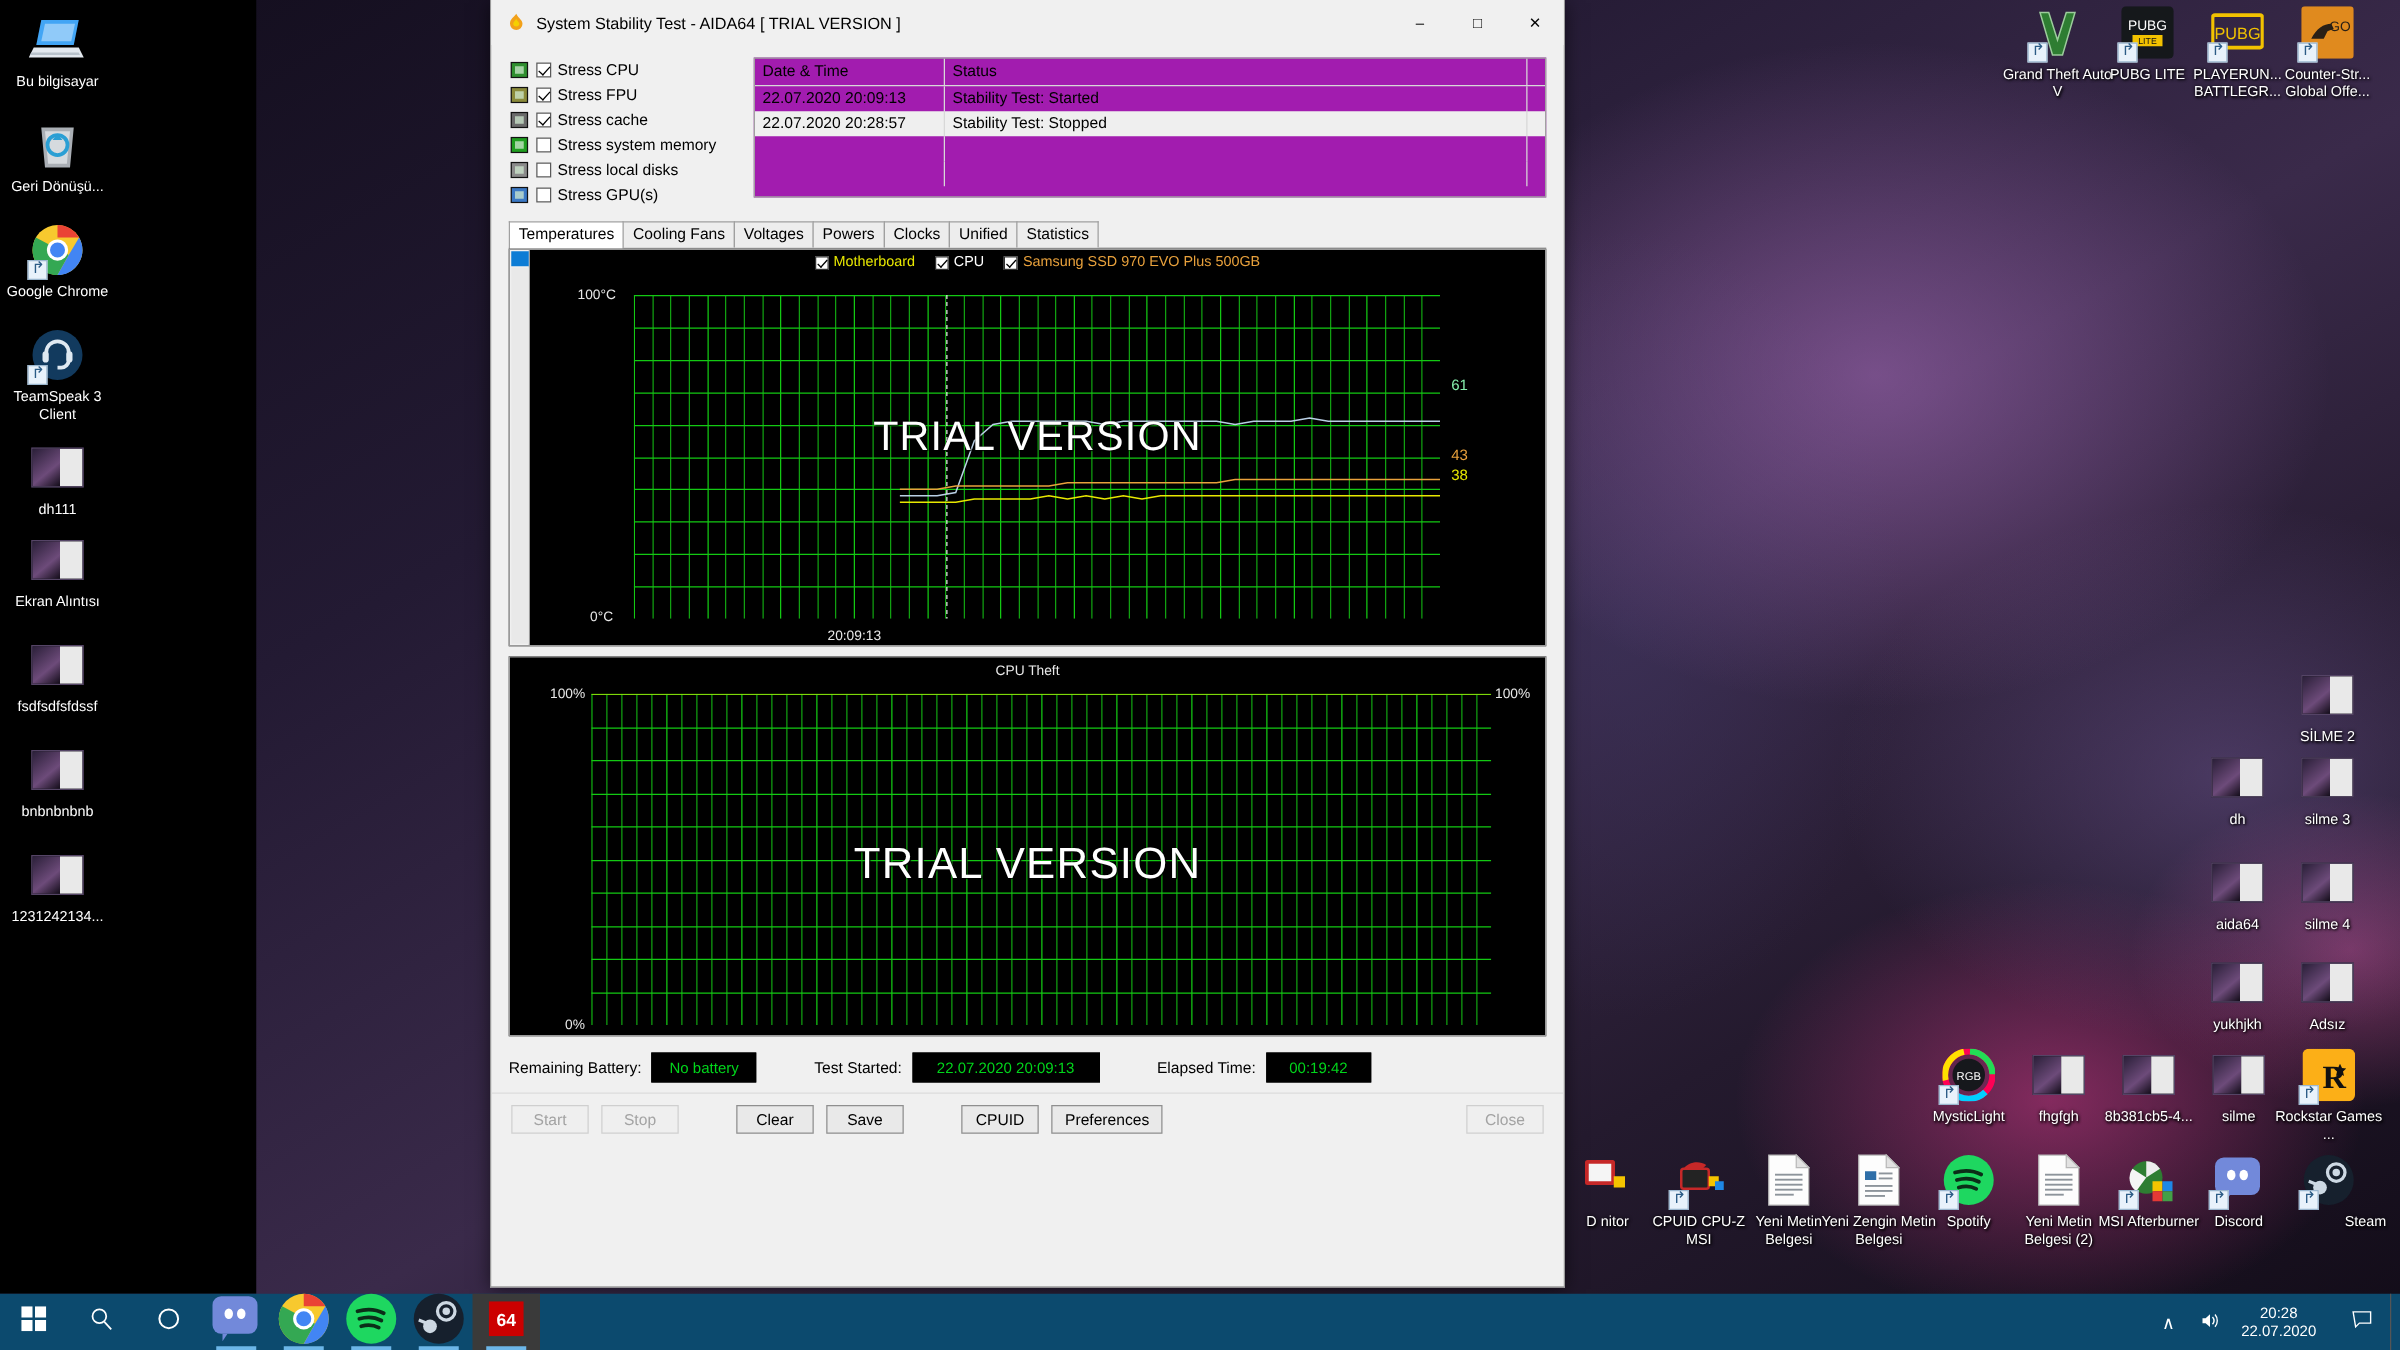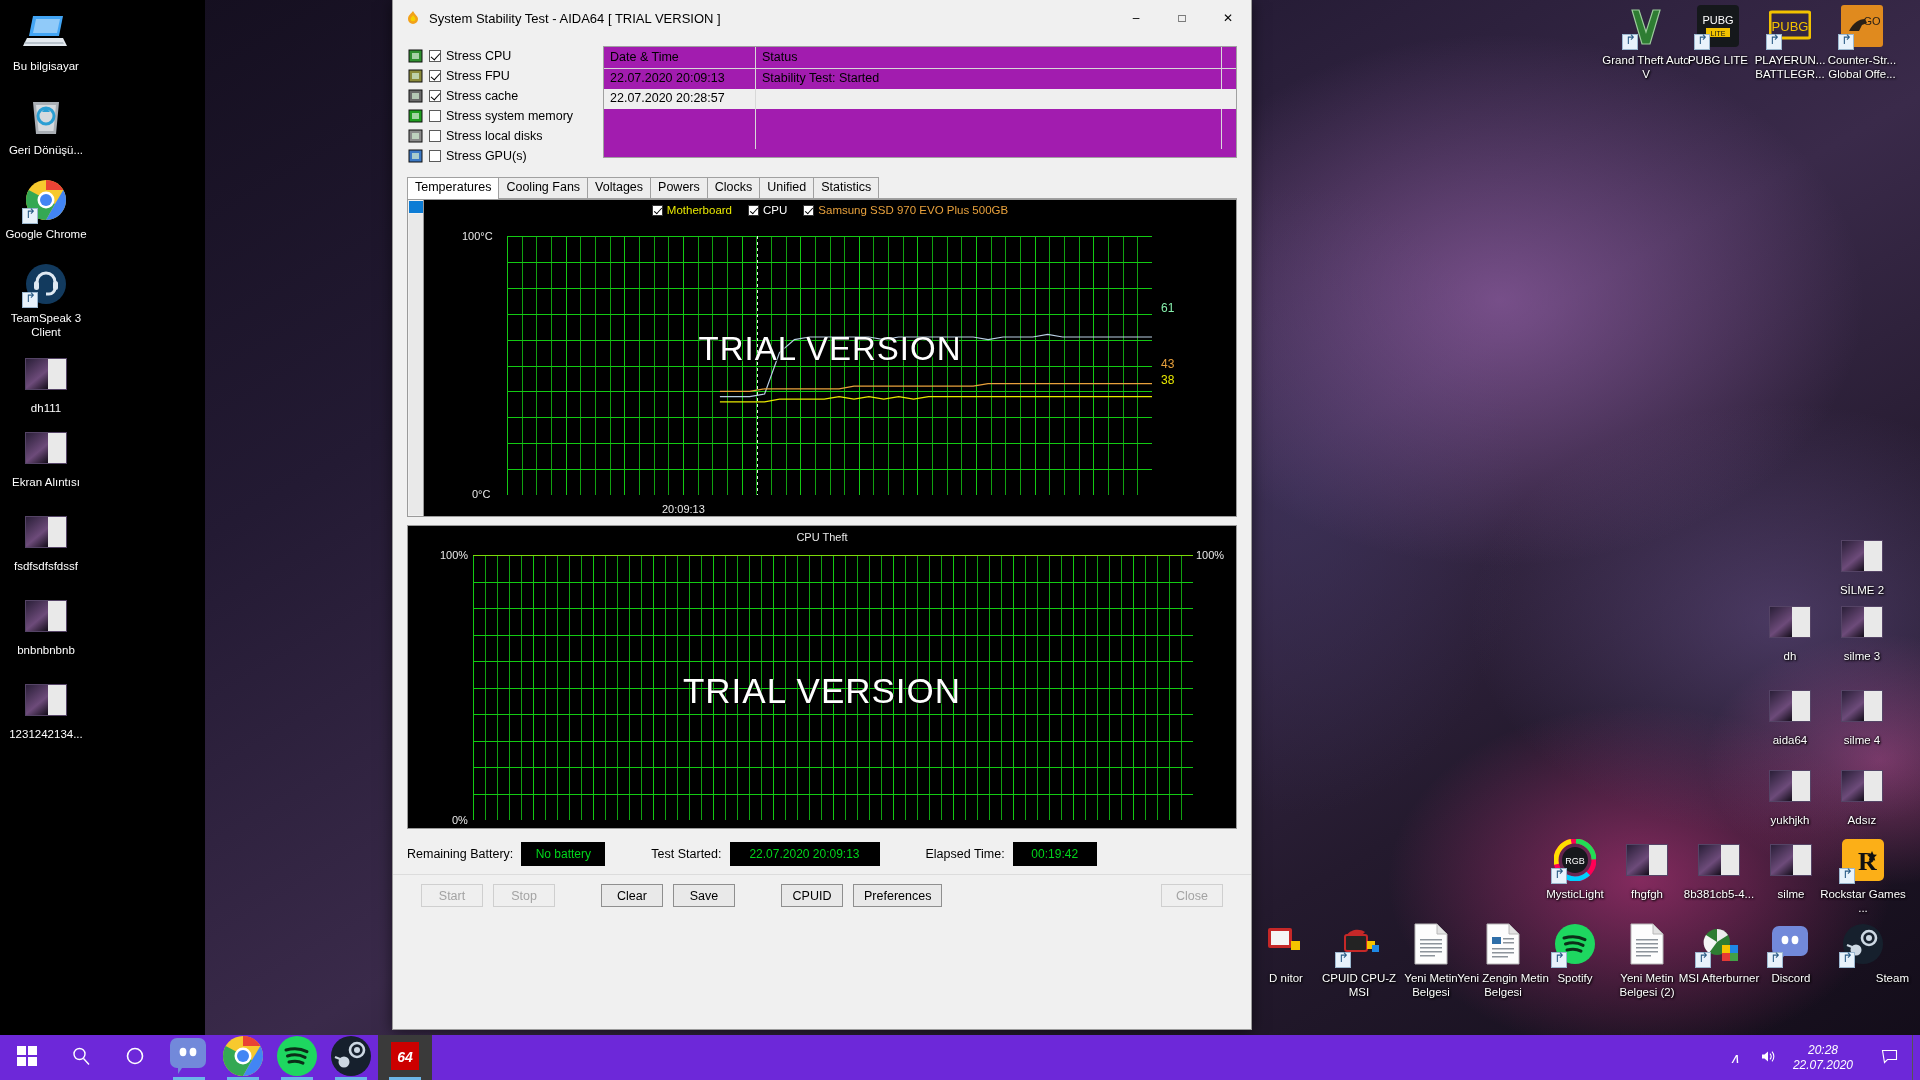--- a/index.html
+++ b/index.html
@@ -131,29 +131,29 @@
 
   .val-lbl{ position:absolute; font-size:12px; z-index:6; }
 
   
   .status-bar{ display:flex; align-items:center; gap:0; height:28px; margin-top:11px; font-size:12.5px; }
   .status-bar .lbl{ margin-right:8px; }
   .status-box{ background:#000; color:#00d61b; font-size:12px; text-align:center;
                padding:4px 0; border:1px solid #000; }
   .sb1{ width:84px; } .sb2{ width:150px; } .sb3{ width:84px; }
 
-  .btnbar{ display:flex; align-items:center; height:42px; margin:6px -14px 0; padding:0 28px;
+  .btnbar{ display:flex; align-items:center; height:42px; margin:6px -14px 0; padding:0 16px;
            border-top:1px solid #dcdcdc; }
   .btn{ height:23px; min-width:62px; padding:0 10px; font-size:12.5px; background:#e9e9e9;
         border:1px solid #8f8f8f; display:flex; align-items:center; justify-content:center; }
   .btn.dis{ color:#a3a3a3; border-color:#cfcfcf; background:#efefef; }
   .gap-s{ width:10px; } .gap-m{ width:46px; }
 
   
-  #taskbar{ position:absolute; left:0; bottom:0; width:1920px; height:45px; background:#6d28d9; display:flex; align-items:center;font-style:italic; }
+  #taskbar{ position:absolute; left:0; bottom:0; width:1920px; height:45px; background:#0c4a6e; display:flex; align-items:center; }
   .tb-item{ width:54px; height:45px; display:flex; align-items:center; justify-content:center; position:relative; }
   .tb-item.active{ background:#3a3a3a; }
   .tb-item .run{ position:absolute; bottom:0; left:11px; width:32px; height:3px; background:#6cb6e8; }
   #tray{ margin-left:auto; display:flex; align-items:center; height:45px; color:#fff; }
   .tray-ic{ padding:0 10px; font-size:14px; color:#fff; }
   #clock{ text-align:center; font-size:12px; line-height:15px; padding:0 14px 0 6px; color:#fff;}
   #showdesk{ width:8px; height:45px; border-left:1px solid #555; }
   .notif{ padding:0 14px; font-size:15px; color:#fff; }
 </style>
 </head>
@@ -615,20 +615,21 @@
           <div class="lc3"></div>
         </div>
         <div id="log-rows">
             <div class="log-row">
               <div class="lc1">22.07.2020 20:09:13</div>
               <div class="lc2">Stability Test: Started</div>
               <div class="lc3"></div>
             </div>
             <div class="log-row alt">
               <div class="lc1">22.07.2020 20:28:57</div>
+              <div class="lc2">Stability Test: Stopped</div>
               <div class="lc3"></div>
             </div>
             <div class="log-row">
               <div class="lc1"></div>
               <div class="lc2"></div>
               <div class="lc3"></div>
             </div>
             <div class="log-row">
               <div class="lc1"></div>
               <div class="lc2"></div>

